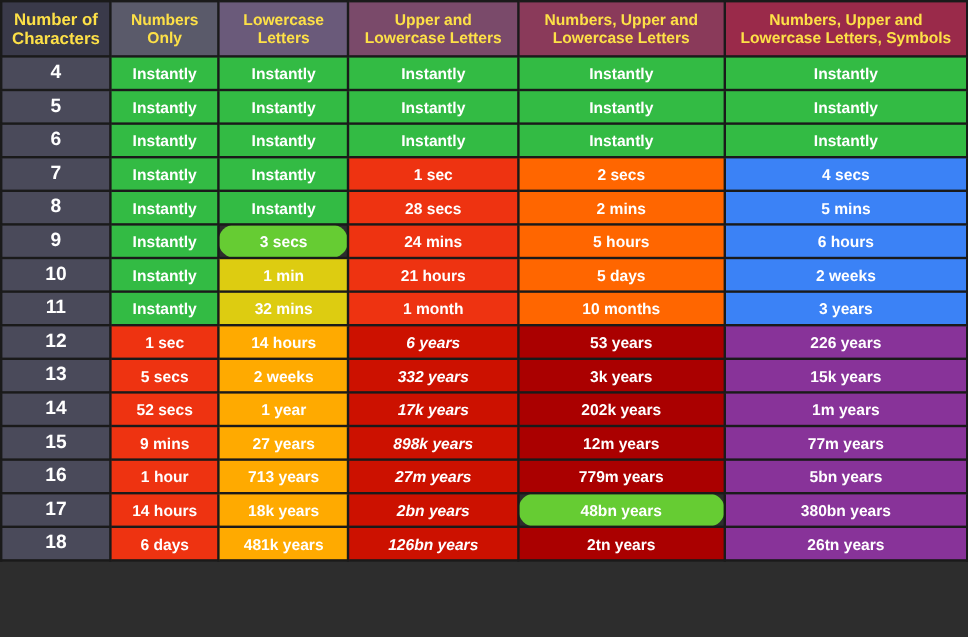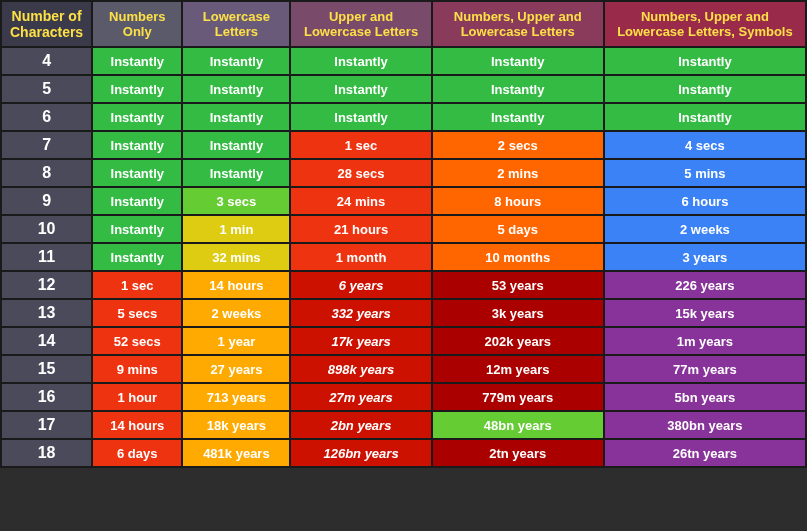--- a/index.html
+++ b/index.html
@@ -54,21 +54,21 @@
       background: #9a2a4a;
     }
     .row-num {
       background: #4a4a5a;
       font-size: 16px;
       font-weight: 900;
       width: 80px;
     }
     
     .instantly { background: #44bb44; }
-    .green1 { background: #55cc33; }
+    .green1 { background: #55cc33; border-radius: 14px; }
     .yellow1 { background: #ddcc00; }
     .orange1 { background: #ffaa00; }
     .orange2 { background: #ff8800; }
     .orange3 { background: #ff6600; }
     .red1 { background: #ff4422; }
     .red2 { background: #ee2200; }
     .red3 { background: #cc0000; }
     .purple1 { background: #993399; }
   </style>
 </head>
@@ -125,21 +125,21 @@
           <td class="instantly">Instantly</td>
           <td class="red1">28 secs</td>
           <td class="orange3">2 mins</td>
           <td class="orange2">5 mins</td>
         </tr>
         <tr>
           <td class="row-num">9</td>
           <td class="instantly">Instantly</td>
           <td class="green1">3 secs</td>
           <td class="red1">24 mins</td>
-          <td class="orange3">8 hours</td>
+          <td class="orange3">5 hours</td>
           <td class="orange2">6 hours</td>
         </tr>
         <tr>
           <td class="row-num">10</td>
           <td class="instantly">Instantly</td>
           <td class="yellow1">1 min</td>
           <td class="red1">21 hours</td>
           <td class="orange3">5 days</td>
           <td class="orange2">2 weeks</td>
         </tr>

